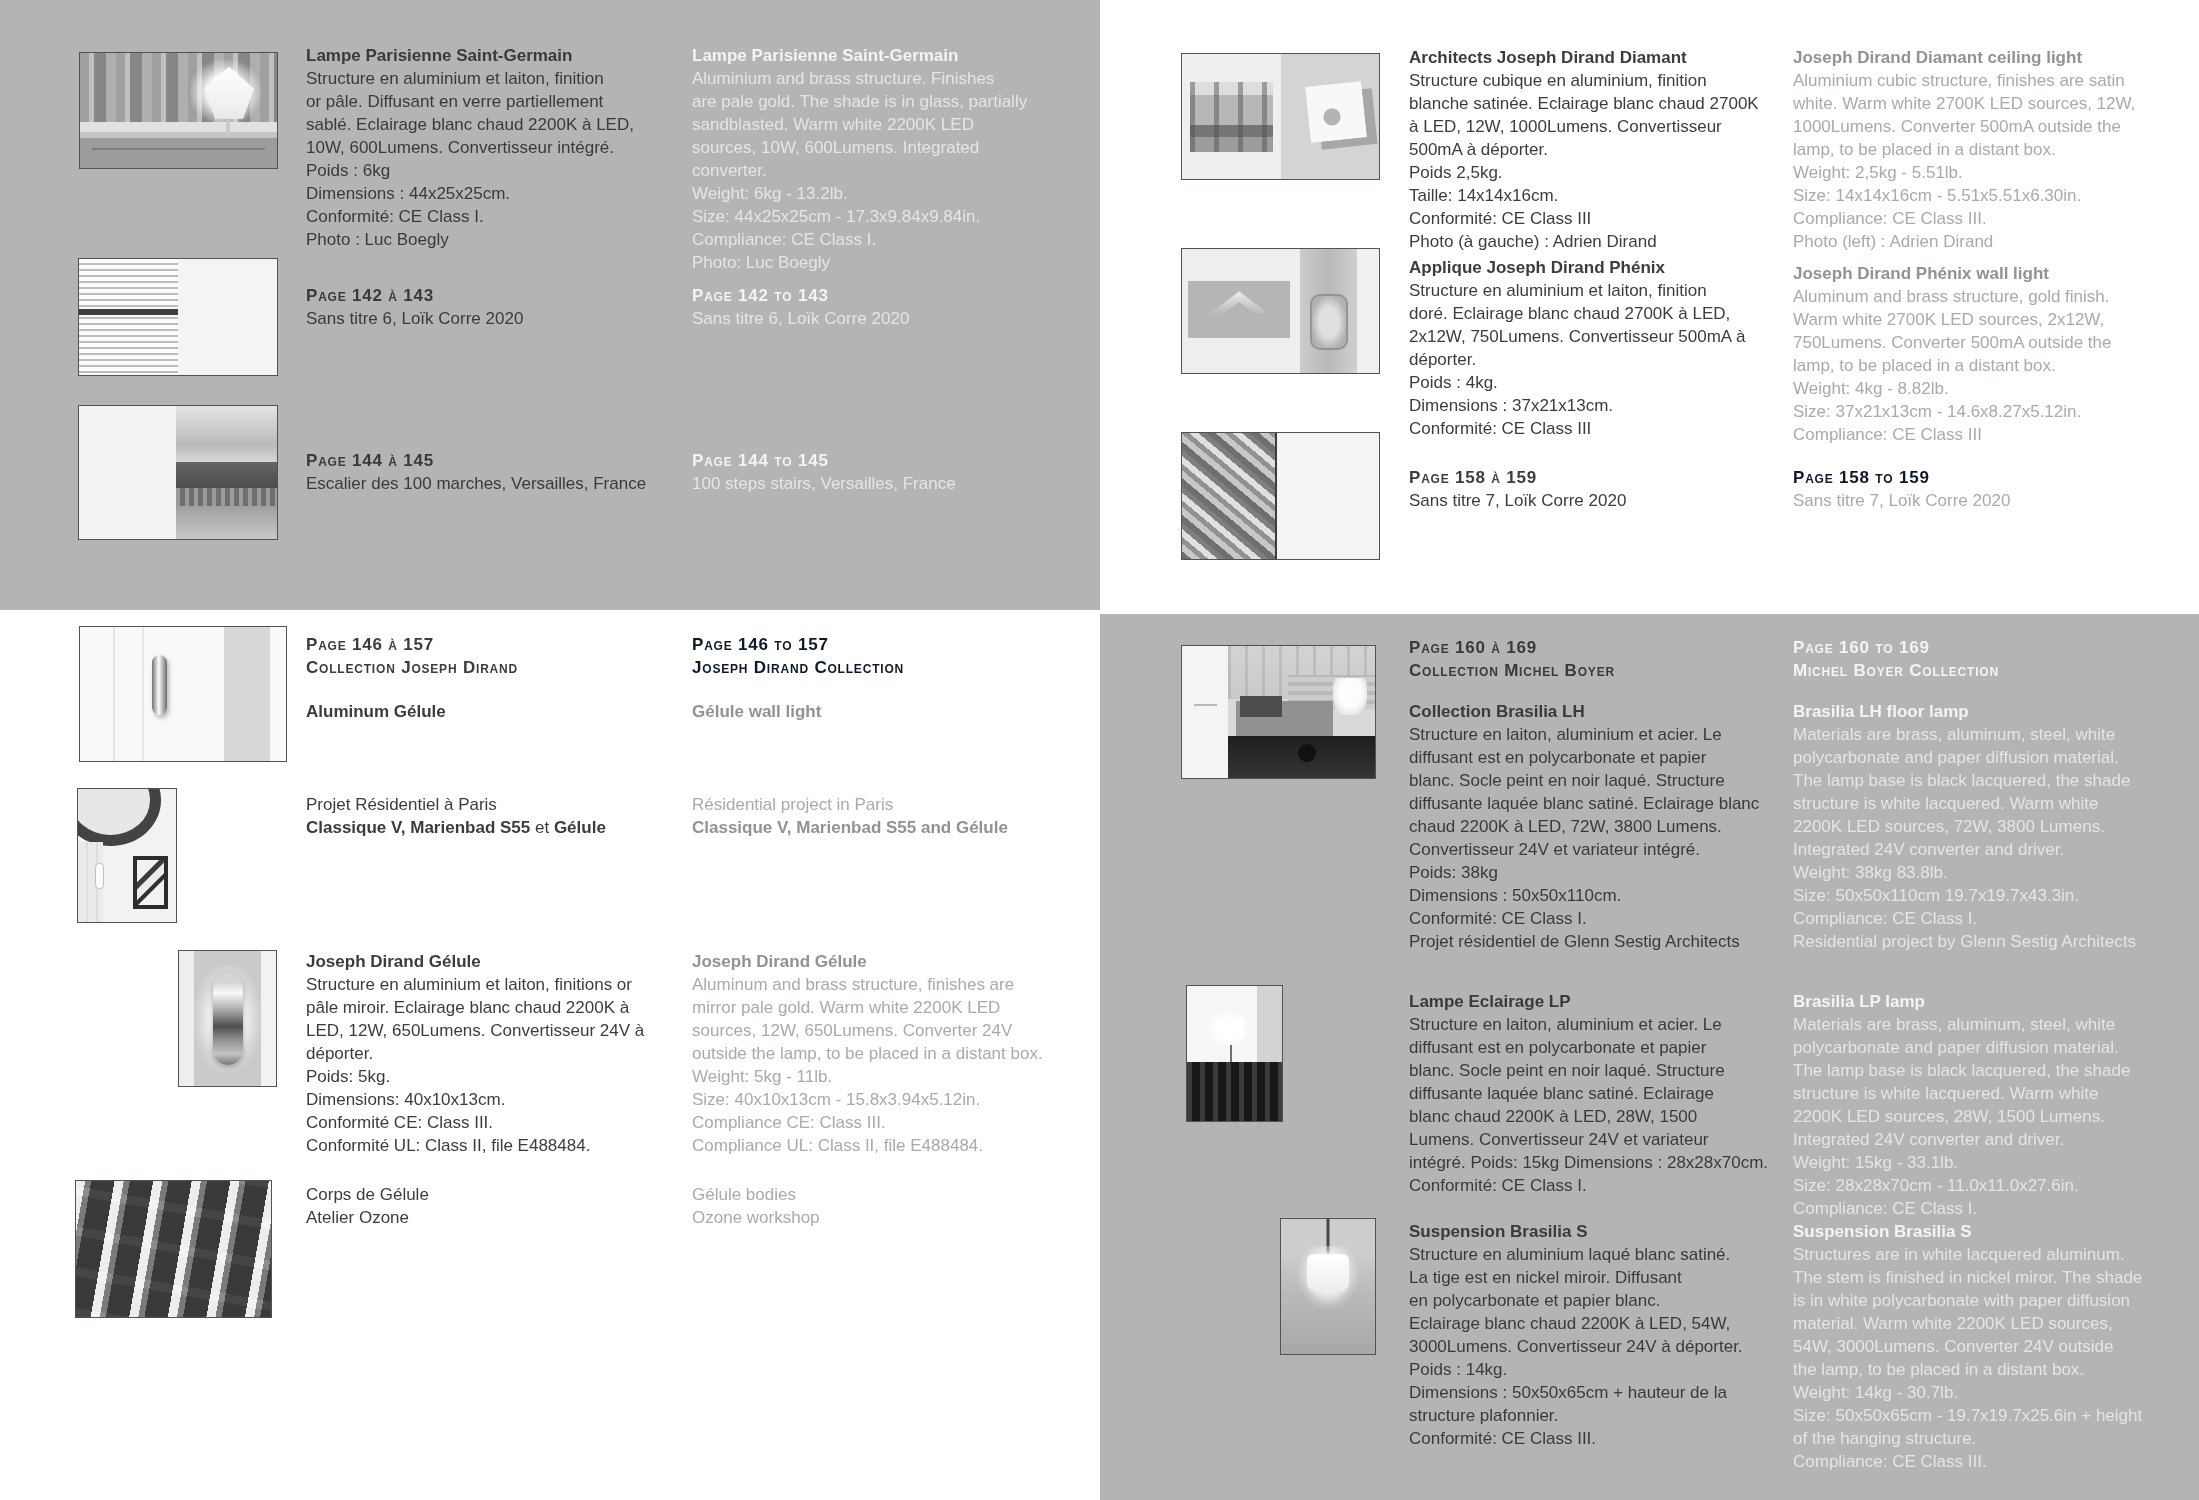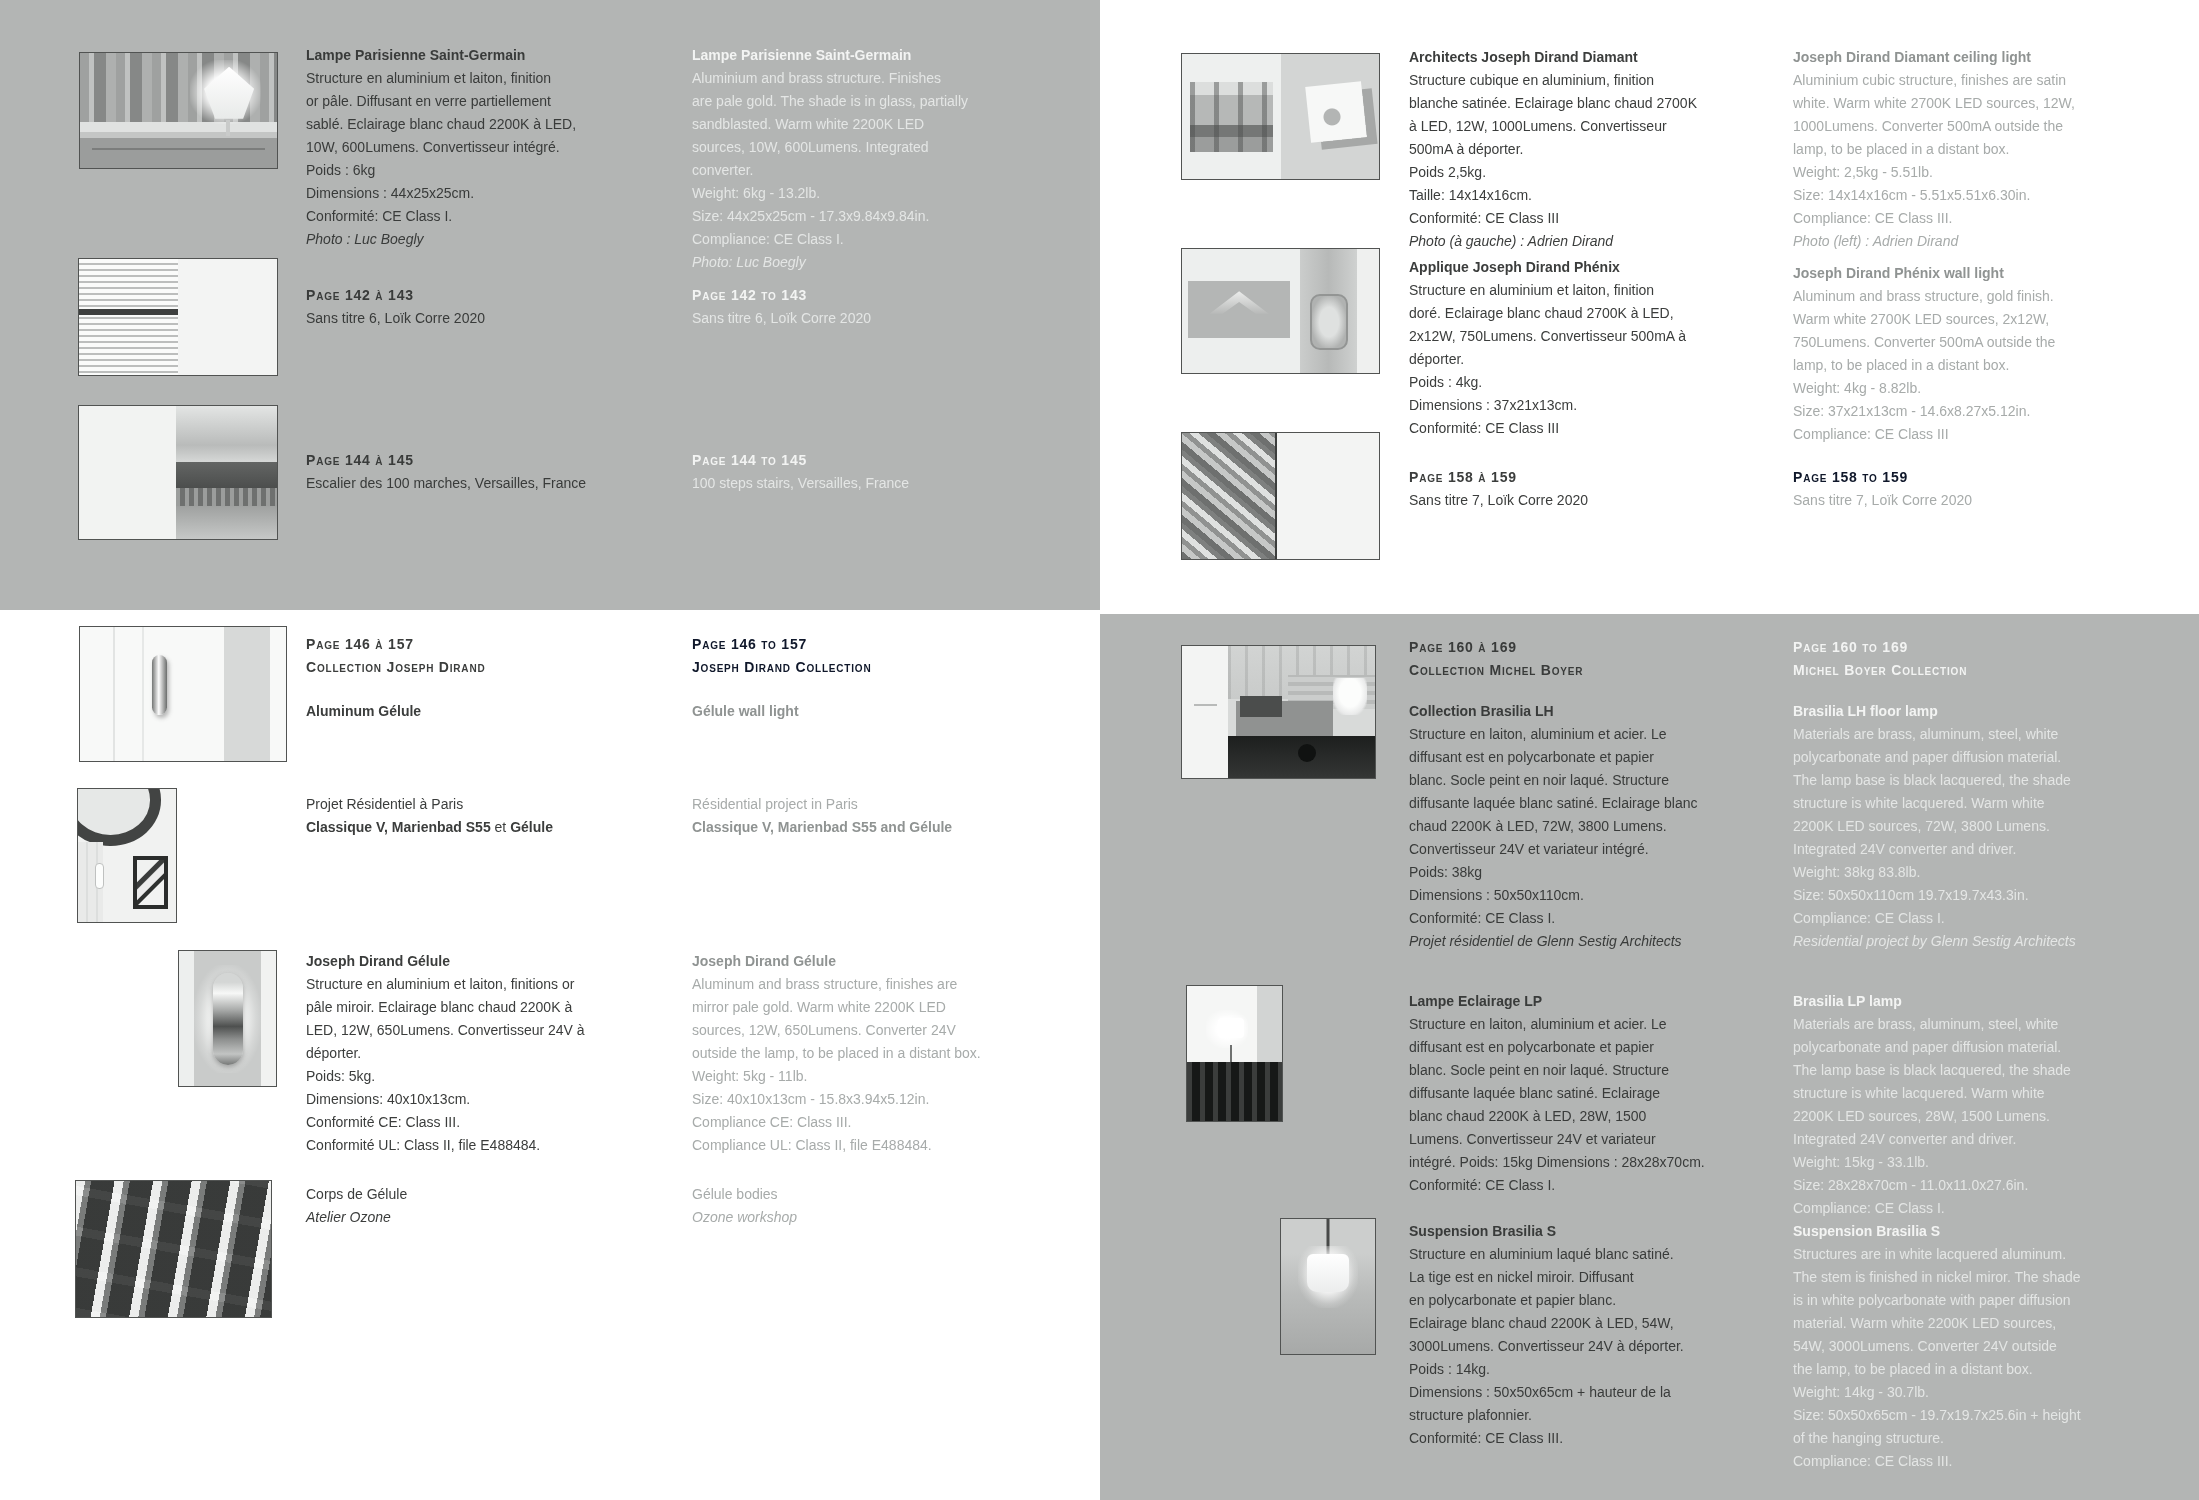--- a/index.html
+++ b/index.html
@@ -6,24 +6,24 @@
   body{
     position:relative;width:2199px;height:1500px;overflow:hidden;
     background:#ffffff;font-family:"Liberation Sans",sans-serif;
   }
   .quad{position:absolute;}
   #quad-tl{left:0;top:0;width:1100px;height:610px;background:#b3b5b4;}
   #quad-bl{left:0;top:610px;width:1100px;height:890px;background:#ffffff;}
   #quad-tr{left:1100px;top:0;width:1099px;height:614px;background:#ffffff;}
   #quad-br{left:1100px;top:614px;width:1099px;height:886px;background:#b3b5b4;}
 
-  .txt{position:absolute;font-size:14px;line-height:23px;}
+  .txt{position:absolute;font-size:17px;line-height:23px;}
   .body{white-space:pre-line;}
   .b{font-weight:bold;}
-  .i{font-style:italic;}
+  .i{}
   .sc{font-variant:small-caps;font-weight:bold;letter-spacing:0.8px;}
 
   
   .col-lf{left:306px;width:380px;}
   .col-le{left:692px;width:400px;}
   .col-rf{left:1409px;width:384px;}
   .col-re{left:1793px;width:400px;}
 
   
   .gray-fr{color:#393b3a;}

